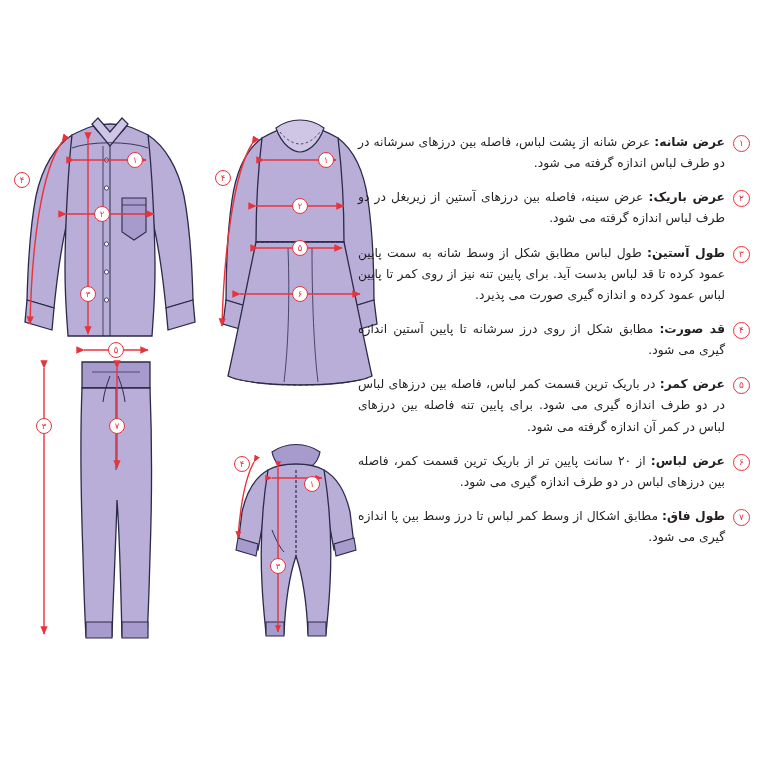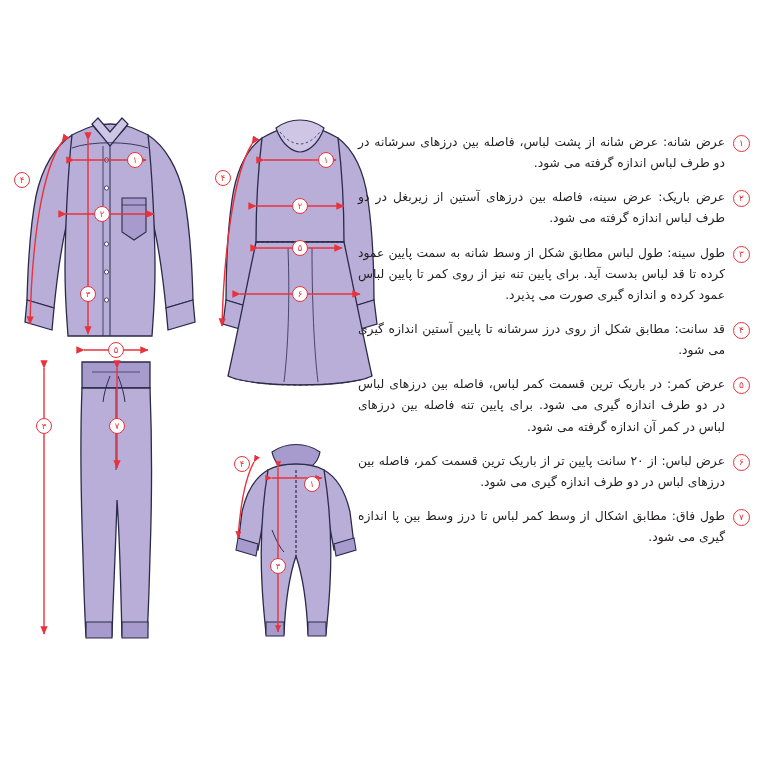--- a/index.html
+++ b/index.html
@@ -48,21 +48,21 @@
   .legend-text {
     flex: 1 1 auto;
     font-size: 12.3px;
     line-height: 1.72;
     color: #231f20;
     text-align: justify;
     text-align-last: right;
     letter-spacing: 0.2px;
   }
   .legend-text b {
-    font-weight: normal;
+    font-weight: bold;
   }
 
   
   .art {
     position: absolute;
     top: 0;
     left: 0;
     width: 410px;
     height: 768px;
   }
@@ -245,29 +245,29 @@
       <div class="legend-badge">۲</div>
       <div class="legend-text">
         <b>عرض باریک:</b>
         <span>عرض سینه، فاصله بین درزهای آستین از زیربغل در دو طرف لباس اندازه گرفته می شود.</span>
       </div>
     </div>
 
     <div class="legend-row">
       <div class="legend-badge">۳</div>
       <div class="legend-text">
-        <b>طول سینه:</b>
+        <b>طول آستین:</b>
         <span>طول لباس مطابق شکل از وسط شانه به سمت پایین عمود کرده تا قد لباس بدست آید. برای پایین تنه نیز از روی کمر تا پایین لباس عمود کرده و اندازه گیری صورت می پذیرد.</span>
       </div>
     </div>
 
     <div class="legend-row">
       <div class="legend-badge">۴</div>
       <div class="legend-text">
-        <b>قد سانت:</b>
+        <b>قد صورت:</b>
         <span>مطابق شکل از روی درز سرشانه تا پایین آستین اندازه گیری می شود.</span>
       </div>
     </div>
 
     <div class="legend-row">
       <div class="legend-badge">۵</div>
       <div class="legend-text">
         <b>عرض کمر:</b>
         <span>در باریک ترین قسمت کمر لباس، فاصله بین درزهای لباس در دو طرف اندازه گیری می شود. برای پایین تنه فاصله بین درزهای لباس در کمر آن اندازه گرفته می شود.</span>
       </div>

